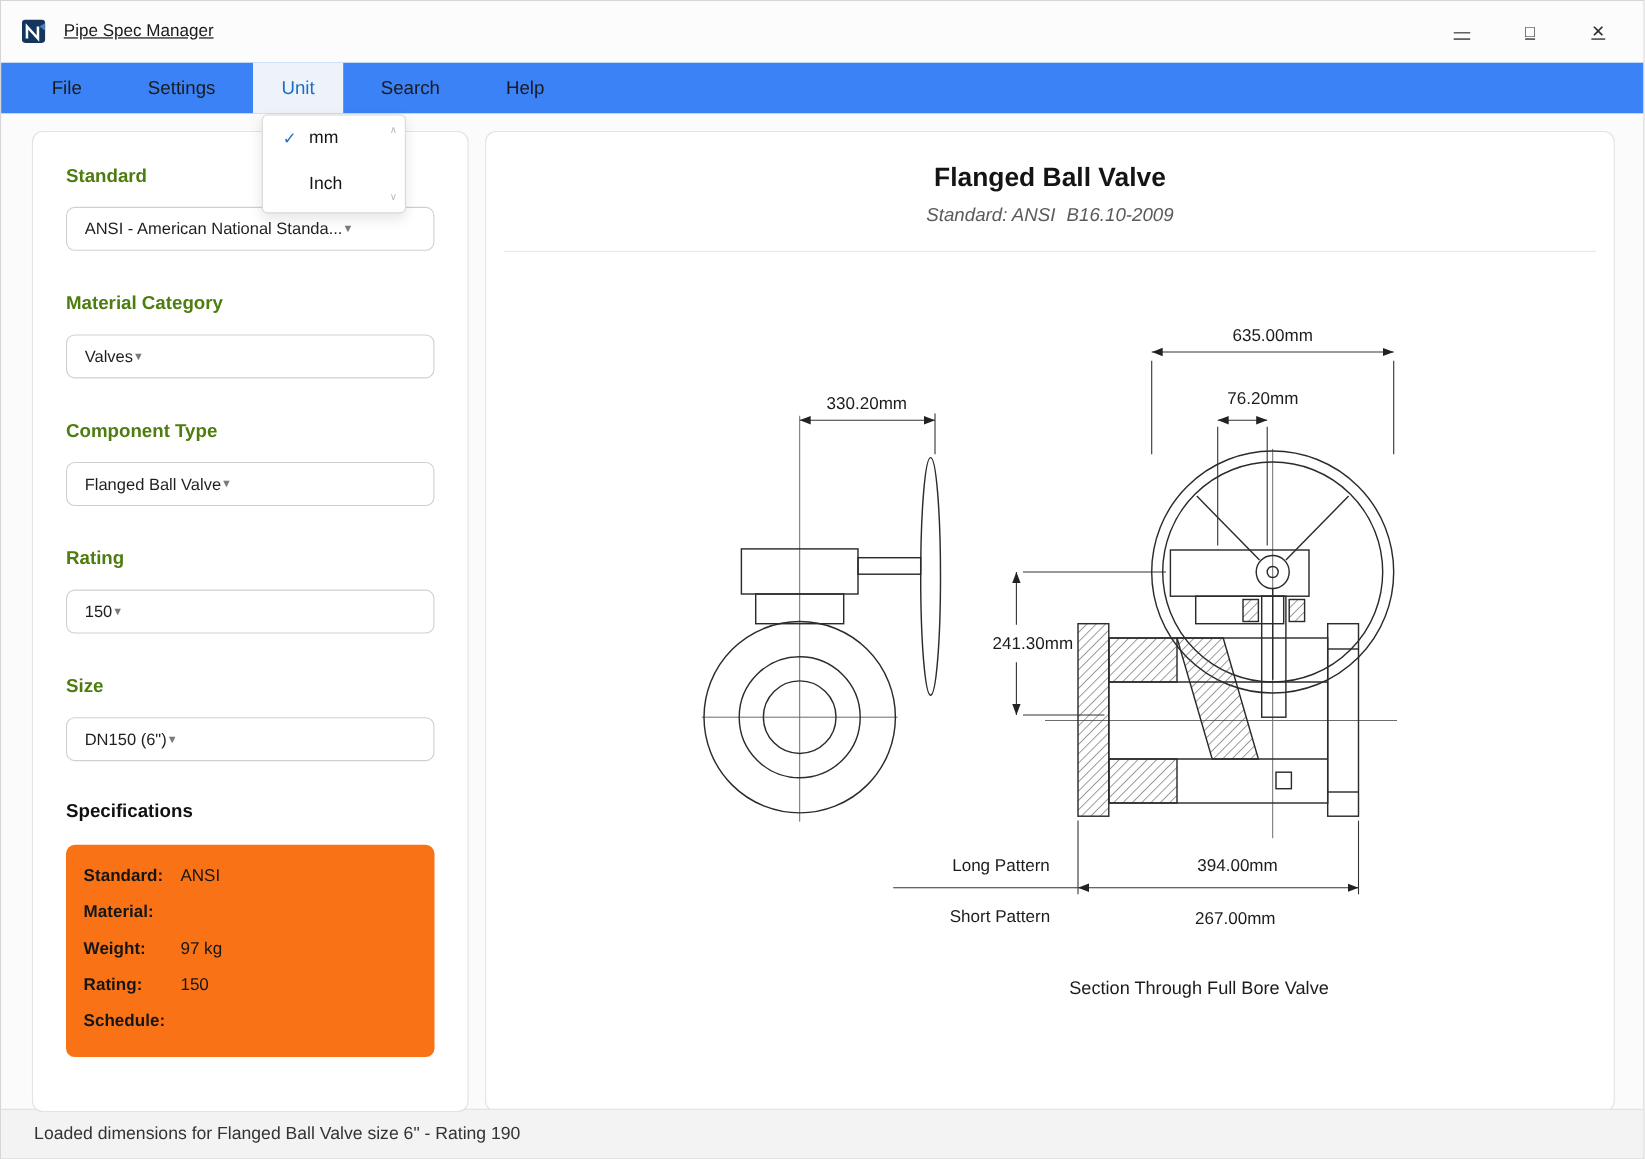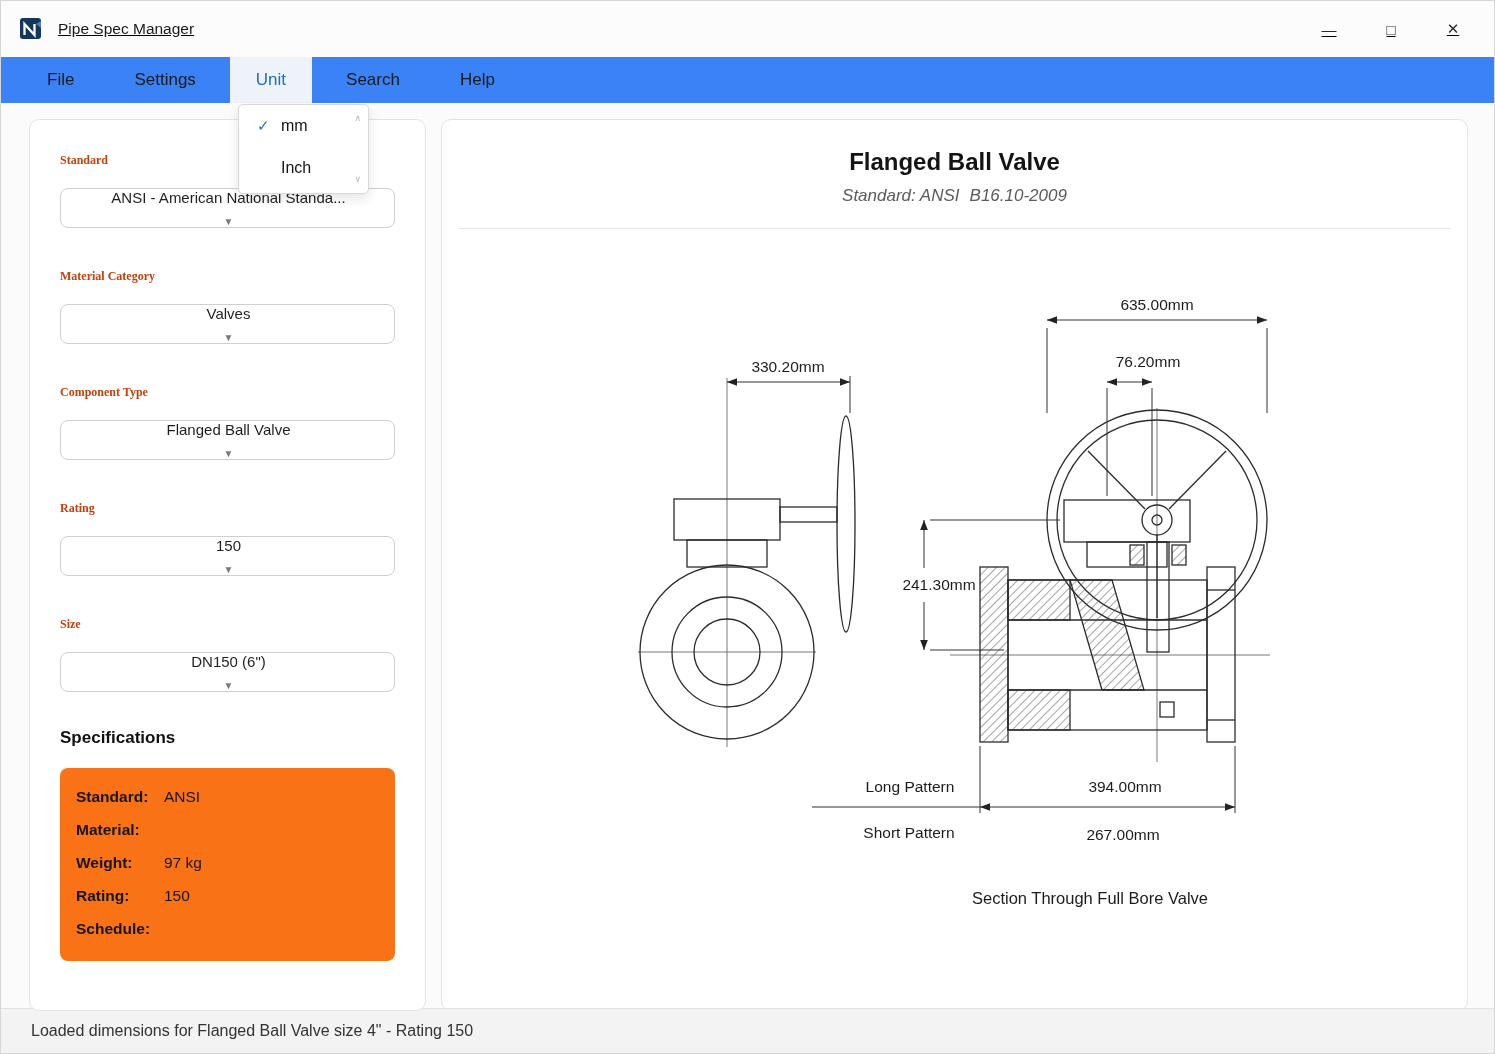--- a/index.html
+++ b/index.html
@@ -21,22 +21,22 @@
   
   .unit-menu { position:absolute; left:237px; top:103px; width:131px; height:90px; background:#fff; border:1px solid #d8d8d8; border-radius:5px; box-shadow:0 5px 12px rgba(0,0,0,0.10); z-index:20; }
   .unit-option { display:flex; align-items:center; height:42px; padding-left:18px; font-size:16px; color:#141414; }
   .unit-check { width:24px; color:#1a6fc4; font-size:15px; }
   .unit-scroll { position:absolute; right:7px; color:#b8b8b8; font-size:9px; line-height:9px; }
   .unit-scroll.up { top:9px; }
   .unit-scroll.down { bottom:9px; }
 
   
   .sidebar { position:absolute; left:28px; top:118px; width:397px; height:892px; background:#fff; border:1px solid #e3e3e3; border-radius:10px; padding:28px 30px; z-index:5; }
-  .field-label { font-size:12px; font-weight:bold; color:#c2410c; line-height:24px; margin-bottom:16px;font-family:Liberation Serif, serif; }
-  .select { height:40px; border:1px solid #cfcfcf; border-radius:8px; background:#fff; display:flex; align-items:center; justify-content:space-between; padding:0 14px 0 16px; font-size:15px; color:#1f1f1f; margin-bottom:36px;flex-direction:column; }
+  .field-label { font-size:17px; font-weight:bold; color:#4d7c0f; line-height:24px; margin-bottom:16px; }
+  .select { height:40px; border:1px solid #cfcfcf; border-radius:8px; background:#fff; display:flex; align-items:center; justify-content:flex-start; padding:0 14px 0 16px; font-size:15px; color:#1f1f1f; margin-bottom:36px; }
   .caret { color:#7a7a7a; font-size:10px; }
   .spec-title { font-size:17px; font-weight:bold; color:#101010; margin:2px 0 20px; }
   .spec-box { background:#f97316; border-radius:8px; padding:20px 16px 8px; }
   .spec-row { display:flex; font-size:15.5px; color:#161616; margin-bottom:15px; }
   .spec-row .k { font-weight:bold; width:88px; flex:none; }
 
   
   .main { position:absolute; left:440px; top:118px; width:1027px; height:892px; background:#fff; border:1px solid #e3e3e3; border-radius:10px; }
   .main-title { text-align:center; font-size:24px; font-weight:bold; color:#141414; margin-top:28px; }
   .main-sub { text-align:center; font-size:17px; color:#5a5a5a; margin-top:10px;font-style:italic; }
@@ -244,16 +244,16 @@
         <text x="468" y="672">Long Pattern</text>
         <text x="683" y="672">394.00mm</text>
         <text x="467" y="718">Short Pattern</text>
         <text x="681" y="720">267.00mm</text>
         <text x="648" y="784" font-size="16.5">Section Through Full Bore Valve</text>
       </g>
     </svg>
   </main>
 
   <div class="statusbar">
-    <span>Loaded dimensions for Flanged Ball Valve size 4" - Rating 150</span>
+    <span>Loaded dimensions for Flanged Ball Valve size 6" - Rating 190</span>
   </div>
 
 </div>
 
 </body></html>

